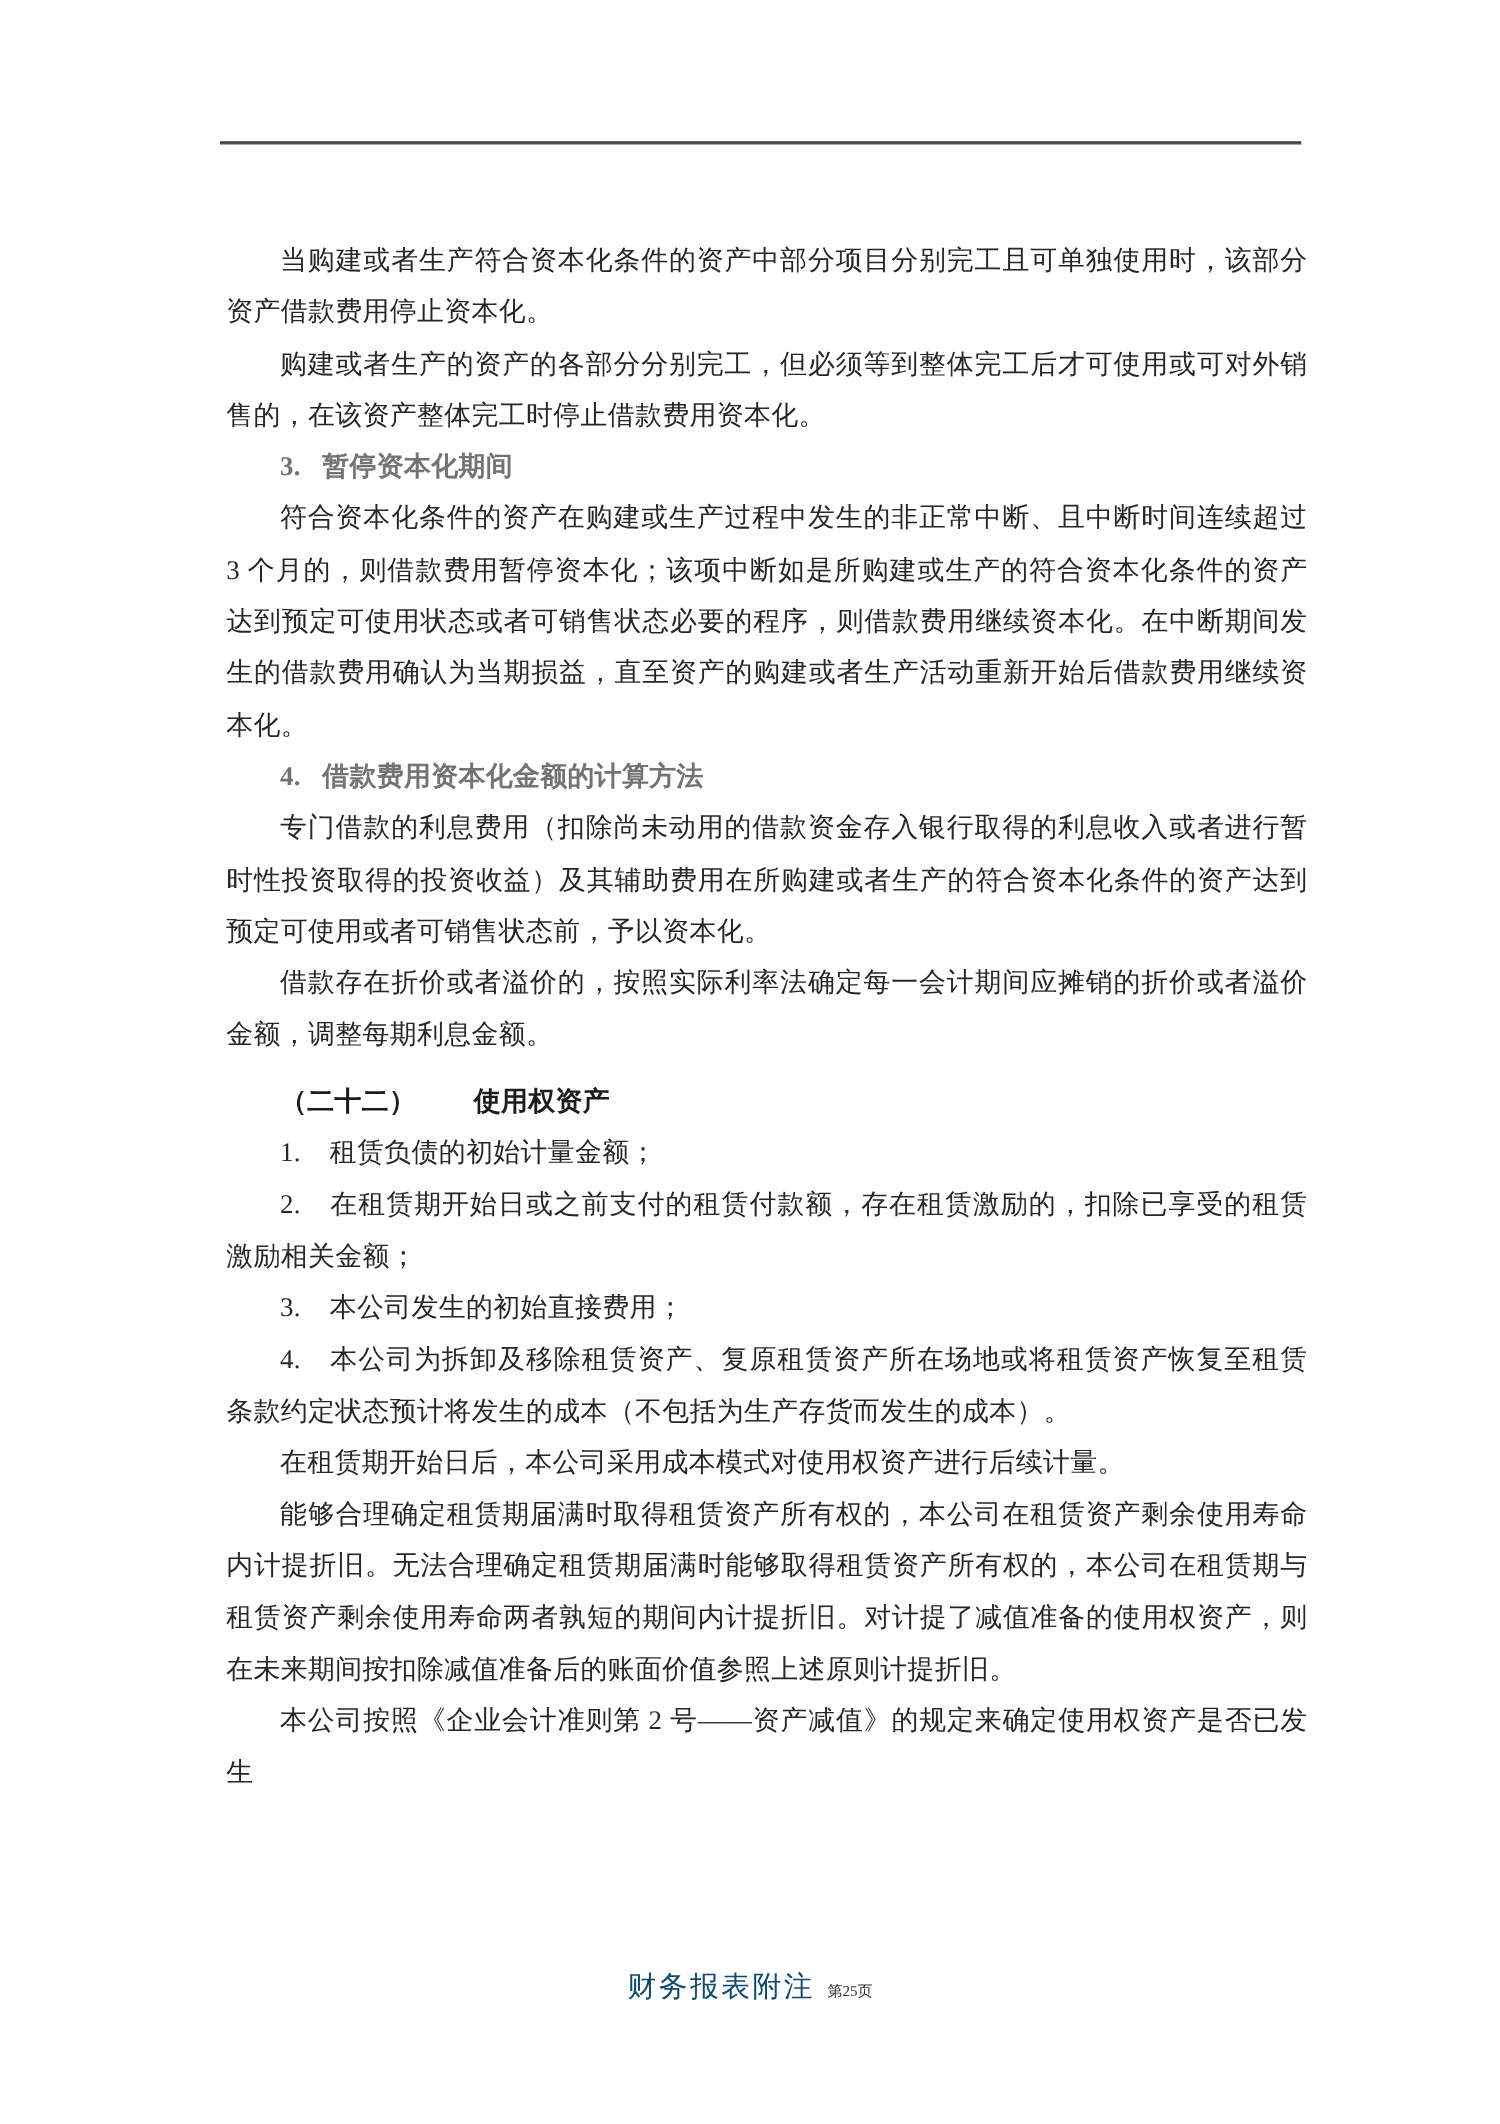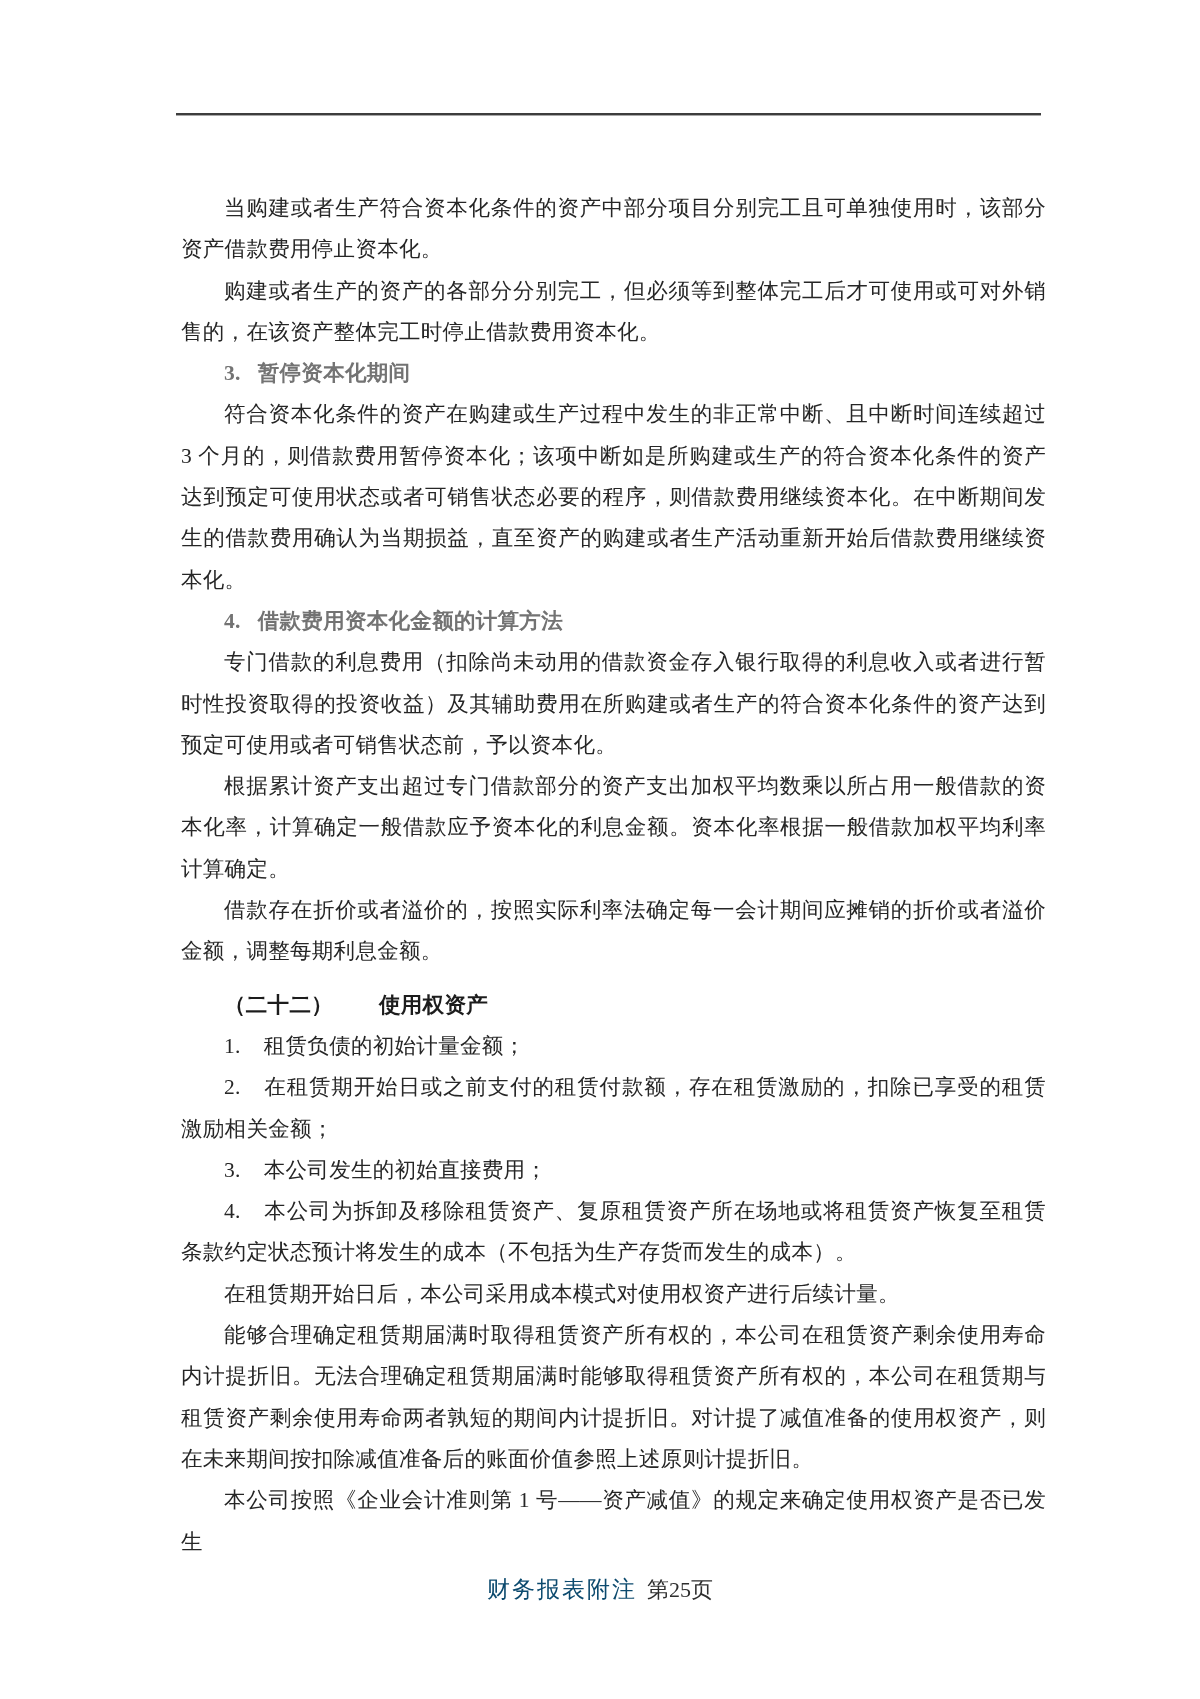--- a/index.html
+++ b/index.html
@@ -70,21 +70,21 @@
     width: 1200px;
     text-align: center;
     white-space: nowrap;
   }
   .footer .footer-title {
     font-size: 23px;
     color: #0c4a6e;
     letter-spacing: 2px;
   }
   .footer .footer-page {
-    font-size: 22px;
+    font-size: 12px;
     color: #2e2e2e;
     margin-left: 10px;
   }
 </style>
 </head>
 <body>
 
 <div class="page">
 
   <div class="header-rule"></div>
@@ -96,38 +96,37 @@
     <p class="para">购建或者生产的资产的各部分分别完工，但必须等到整体完工后才可使用或可对外销售的，在该资产整体完工时停止借款费用资本化。</p>
 
     <p class="num-heading"><span class="h-num">3.</span><span>暂停资本化期间</span></p>
 
     <p class="para">符合资本化条件的资产在购建或生产过程中发生的非正常中断、且中断时间连续超过 3 个月的，则借款费用暂停资本化；该项中断如是所购建或生产的符合资本化条件的资产达到预定可使用状态或者可销售状态必要的程序，则借款费用继续资本化。在中断期间发生的借款费用确认为当期损益，直至资产的购建或者生产活动重新开始后借款费用继续资本化。</p>
 
     <p class="num-heading"><span class="h-num">4.</span><span>借款费用资本化金额的计算方法</span></p>
 
     <p class="para">专门借款的利息费用（扣除尚未动用的借款资金存入银行取得的利息收入或者进行暂时性投资取得的投资收益）及其辅助费用在所购建或者生产的符合资本化条件的资产达到预定可使用或者可销售状态前，予以资本化。</p>
 
-    <p class="para">根据累计资产支出超过专门借款部分的资产支出加权平均数乘以所占用一般借款的资本化率，计算确定一般借款应予资本化的利息金额。资本化率根据一般借款加权平均利率计算确定。</p>
 
     <p class="para">借款存在折价或者溢价的，按照实际利率法确定每一会计期间应摊销的折价或者溢价金额，调整每期利息金额。</p>
 
     <p class="section-heading"><span class="sec-label">（二十二）</span><span>使用权资产</span></p>
 
 
     <p class="list-item"><span class="li-num">1.</span><span>租赁负债的初始计量金额；</span></p>
 
     <p class="list-item"><span class="li-num">2.</span><span>在租赁期开始日或之前支付的租赁付款额，存在租赁激励的，扣除已享受的租赁激励相关金额；</span></p>
 
     <p class="list-item"><span class="li-num">3.</span><span>本公司发生的初始直接费用；</span></p>
 
     <p class="list-item"><span class="li-num">4.</span><span>本公司为拆卸及移除租赁资产、复原租赁资产所在场地或将租赁资产恢复至租赁条款约定状态预计将发生的成本（不包括为生产存货而发生的成本）。</span></p>
 
     <p class="para">在租赁期开始日后，本公司采用成本模式对使用权资产进行后续计量。</p>
 
     <p class="para">能够合理确定租赁期届满时取得租赁资产所有权的，本公司在租赁资产剩余使用寿命内计提折旧。无法合理确定租赁期届满时能够取得租赁资产所有权的，本公司在租赁期与租赁资产剩余使用寿命两者孰短的期间内计提折旧。对计提了减值准备的使用权资产，则在未来期间按扣除减值准备后的账面价值参照上述原则计提折旧。</p>
 
-    <p class="para">本公司按照《企业会计准则第 1 号——资产减值》的规定来确定使用权资产是否已发生</p>
+    <p class="para">本公司按照《企业会计准则第 2 号——资产减值》的规定来确定使用权资产是否已发生</p>
 
   </div>
 
   <div class="footer"><span class="footer-title">财务报表附注</span><span class="footer-page">第25页</span></div>
 
 </div>
 
 </body></html>

